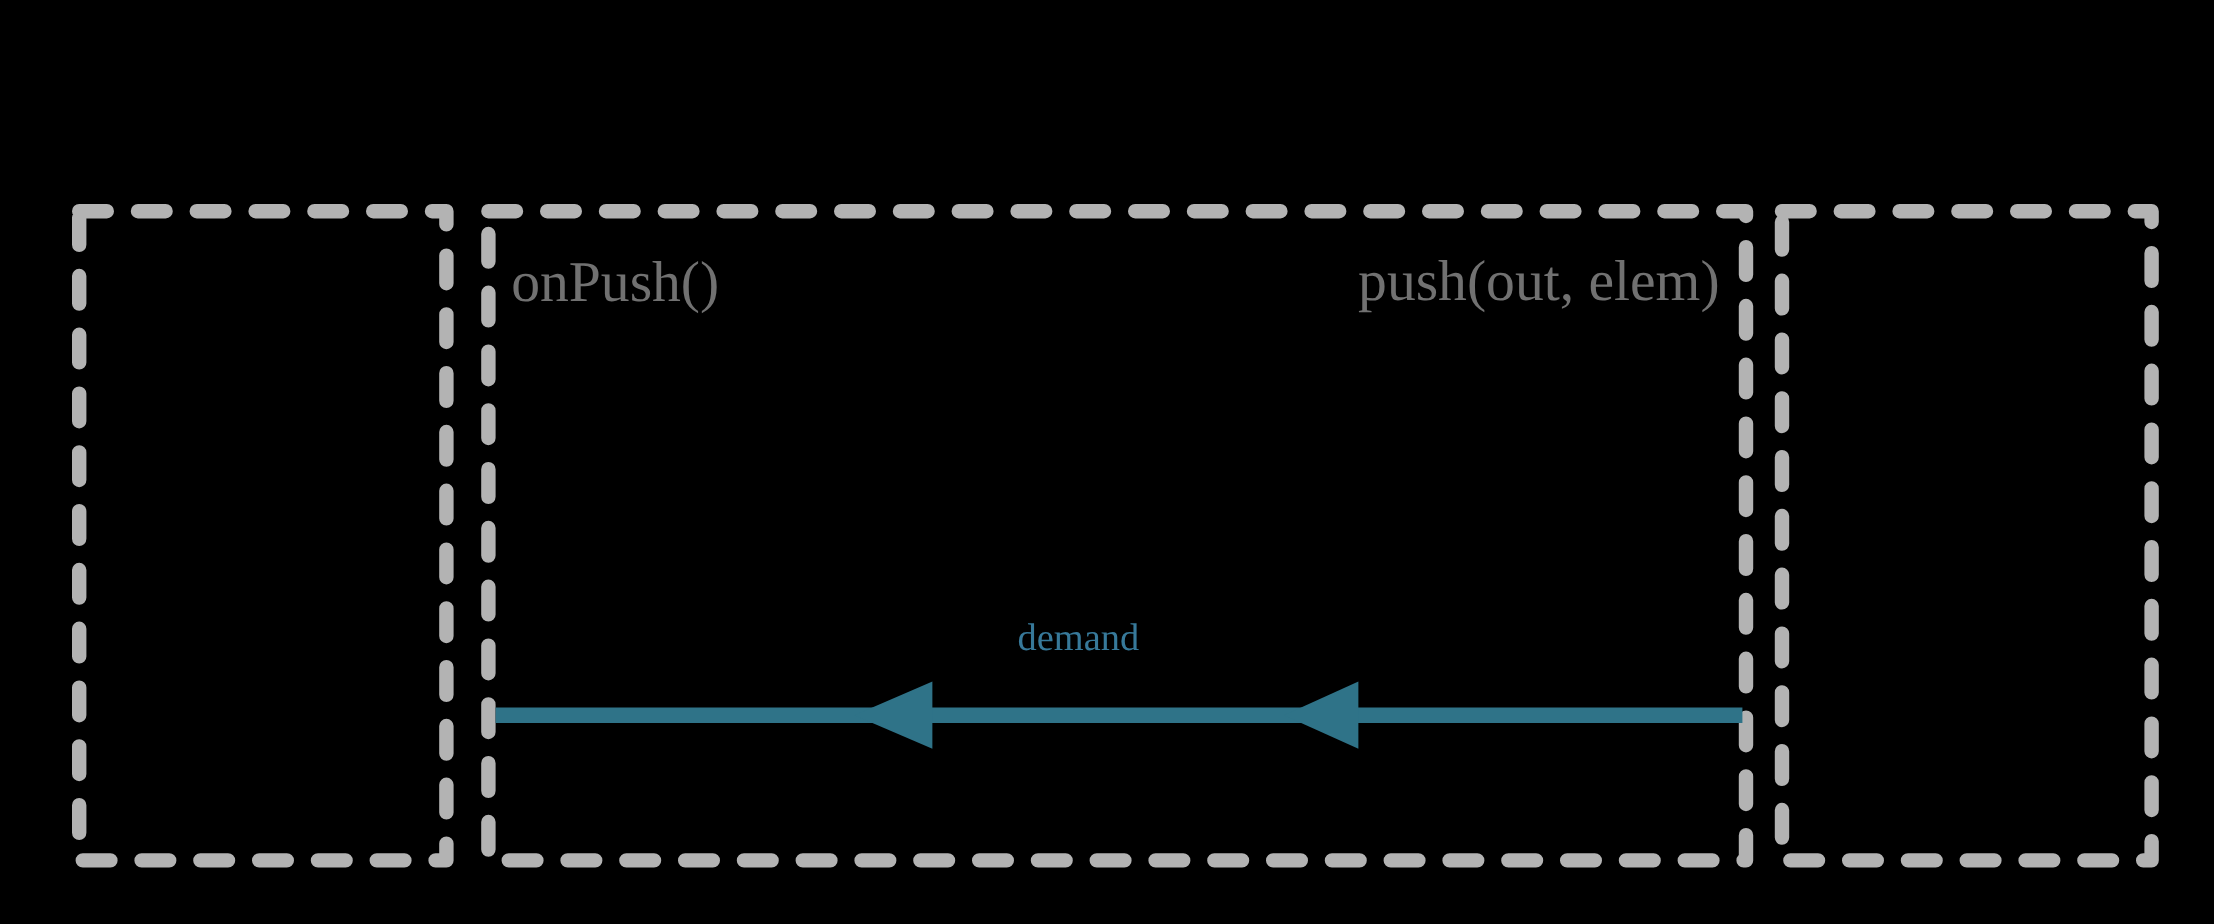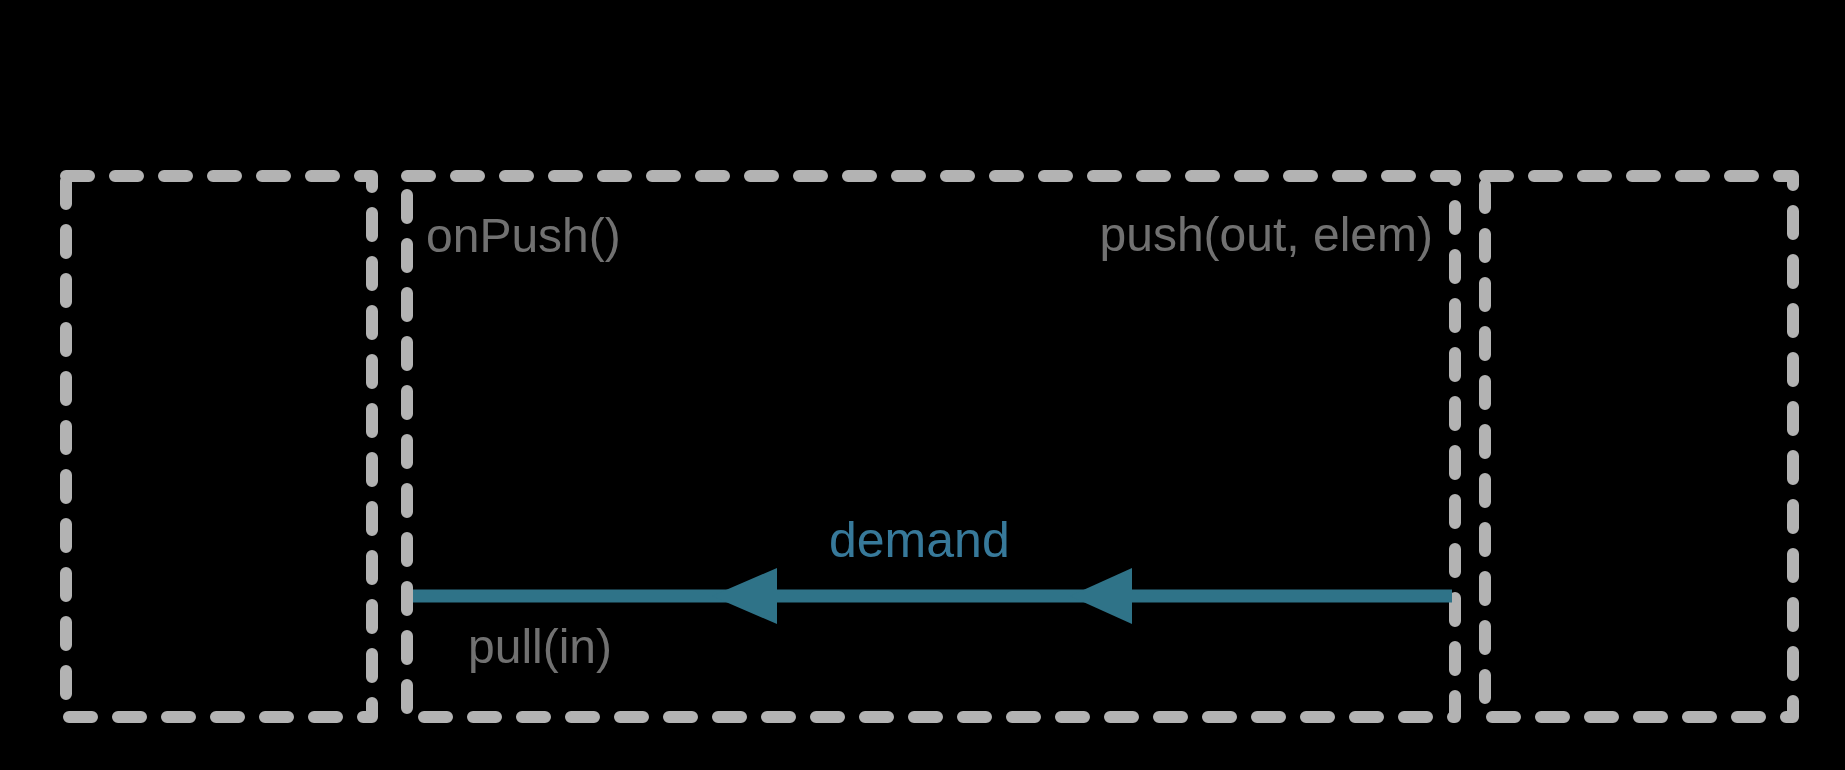--- a/index.html
+++ b/index.html
@@ -10,21 +10,21 @@
     --arrow-label: #37799a;
   }
   * { margin: 0; padding: 0; box-sizing: border-box; }
   html, body { background: var(--bg); }
   .canvas {
     position: relative;
     width: 1845px;
     height: 770px;
     background: var(--bg);
     overflow: hidden;
-    font-family: Liberation Sans, sans-serif;
+    font-family: Liberation Serif, serif;
   }
   svg.layer {
     position: absolute;
     left: 0; top: 0;
     width: 1845px; height: 770px;
   }
   .box-rect {
     fill: none;
     stroke: var(--dash);
     stroke-width: 12;
@@ -46,22 +46,22 @@
     font-size: 48px;
     line-height: 1.0;
     white-space: nowrap;
     color: var(--label);
   }
   .lbl-onpush  { left: 426px;  top: 212px; }
   .lbl-push    { right: 412px; top: 211px; }
   .lbl-pull    { left: 468px;  top: 623px; }
   .lbl-onpull  { left: 1178px; top: 621px; }
   .lbl-demand  {
-    left: 829px; top: 515px;
-    font-size: 50px;
+    left: 848px; top: 515px;
+    font-size: 32px;
     color: var(--arrow-label);
   }
 </style>
 </head>
 <body>
 
 <div class="canvas">
 
   <svg class="layer" viewBox="0 0 1845 770">
 
@@ -77,16 +77,15 @@
       <polygon class="arrow-head" points="1070,596 1132,568 1132,624"></polygon>
     </g>
   </svg>
 
   <div class="lbl lbl-onpush">onPush()</div>
 
   <div class="lbl lbl-push">push(out, elem)</div>
 
   <div class="lbl lbl-demand">demand</div>
 
-  <div class="lbl lbl-pull">pull(in)</div>
 
 
 </div>
 
 </body></html>

